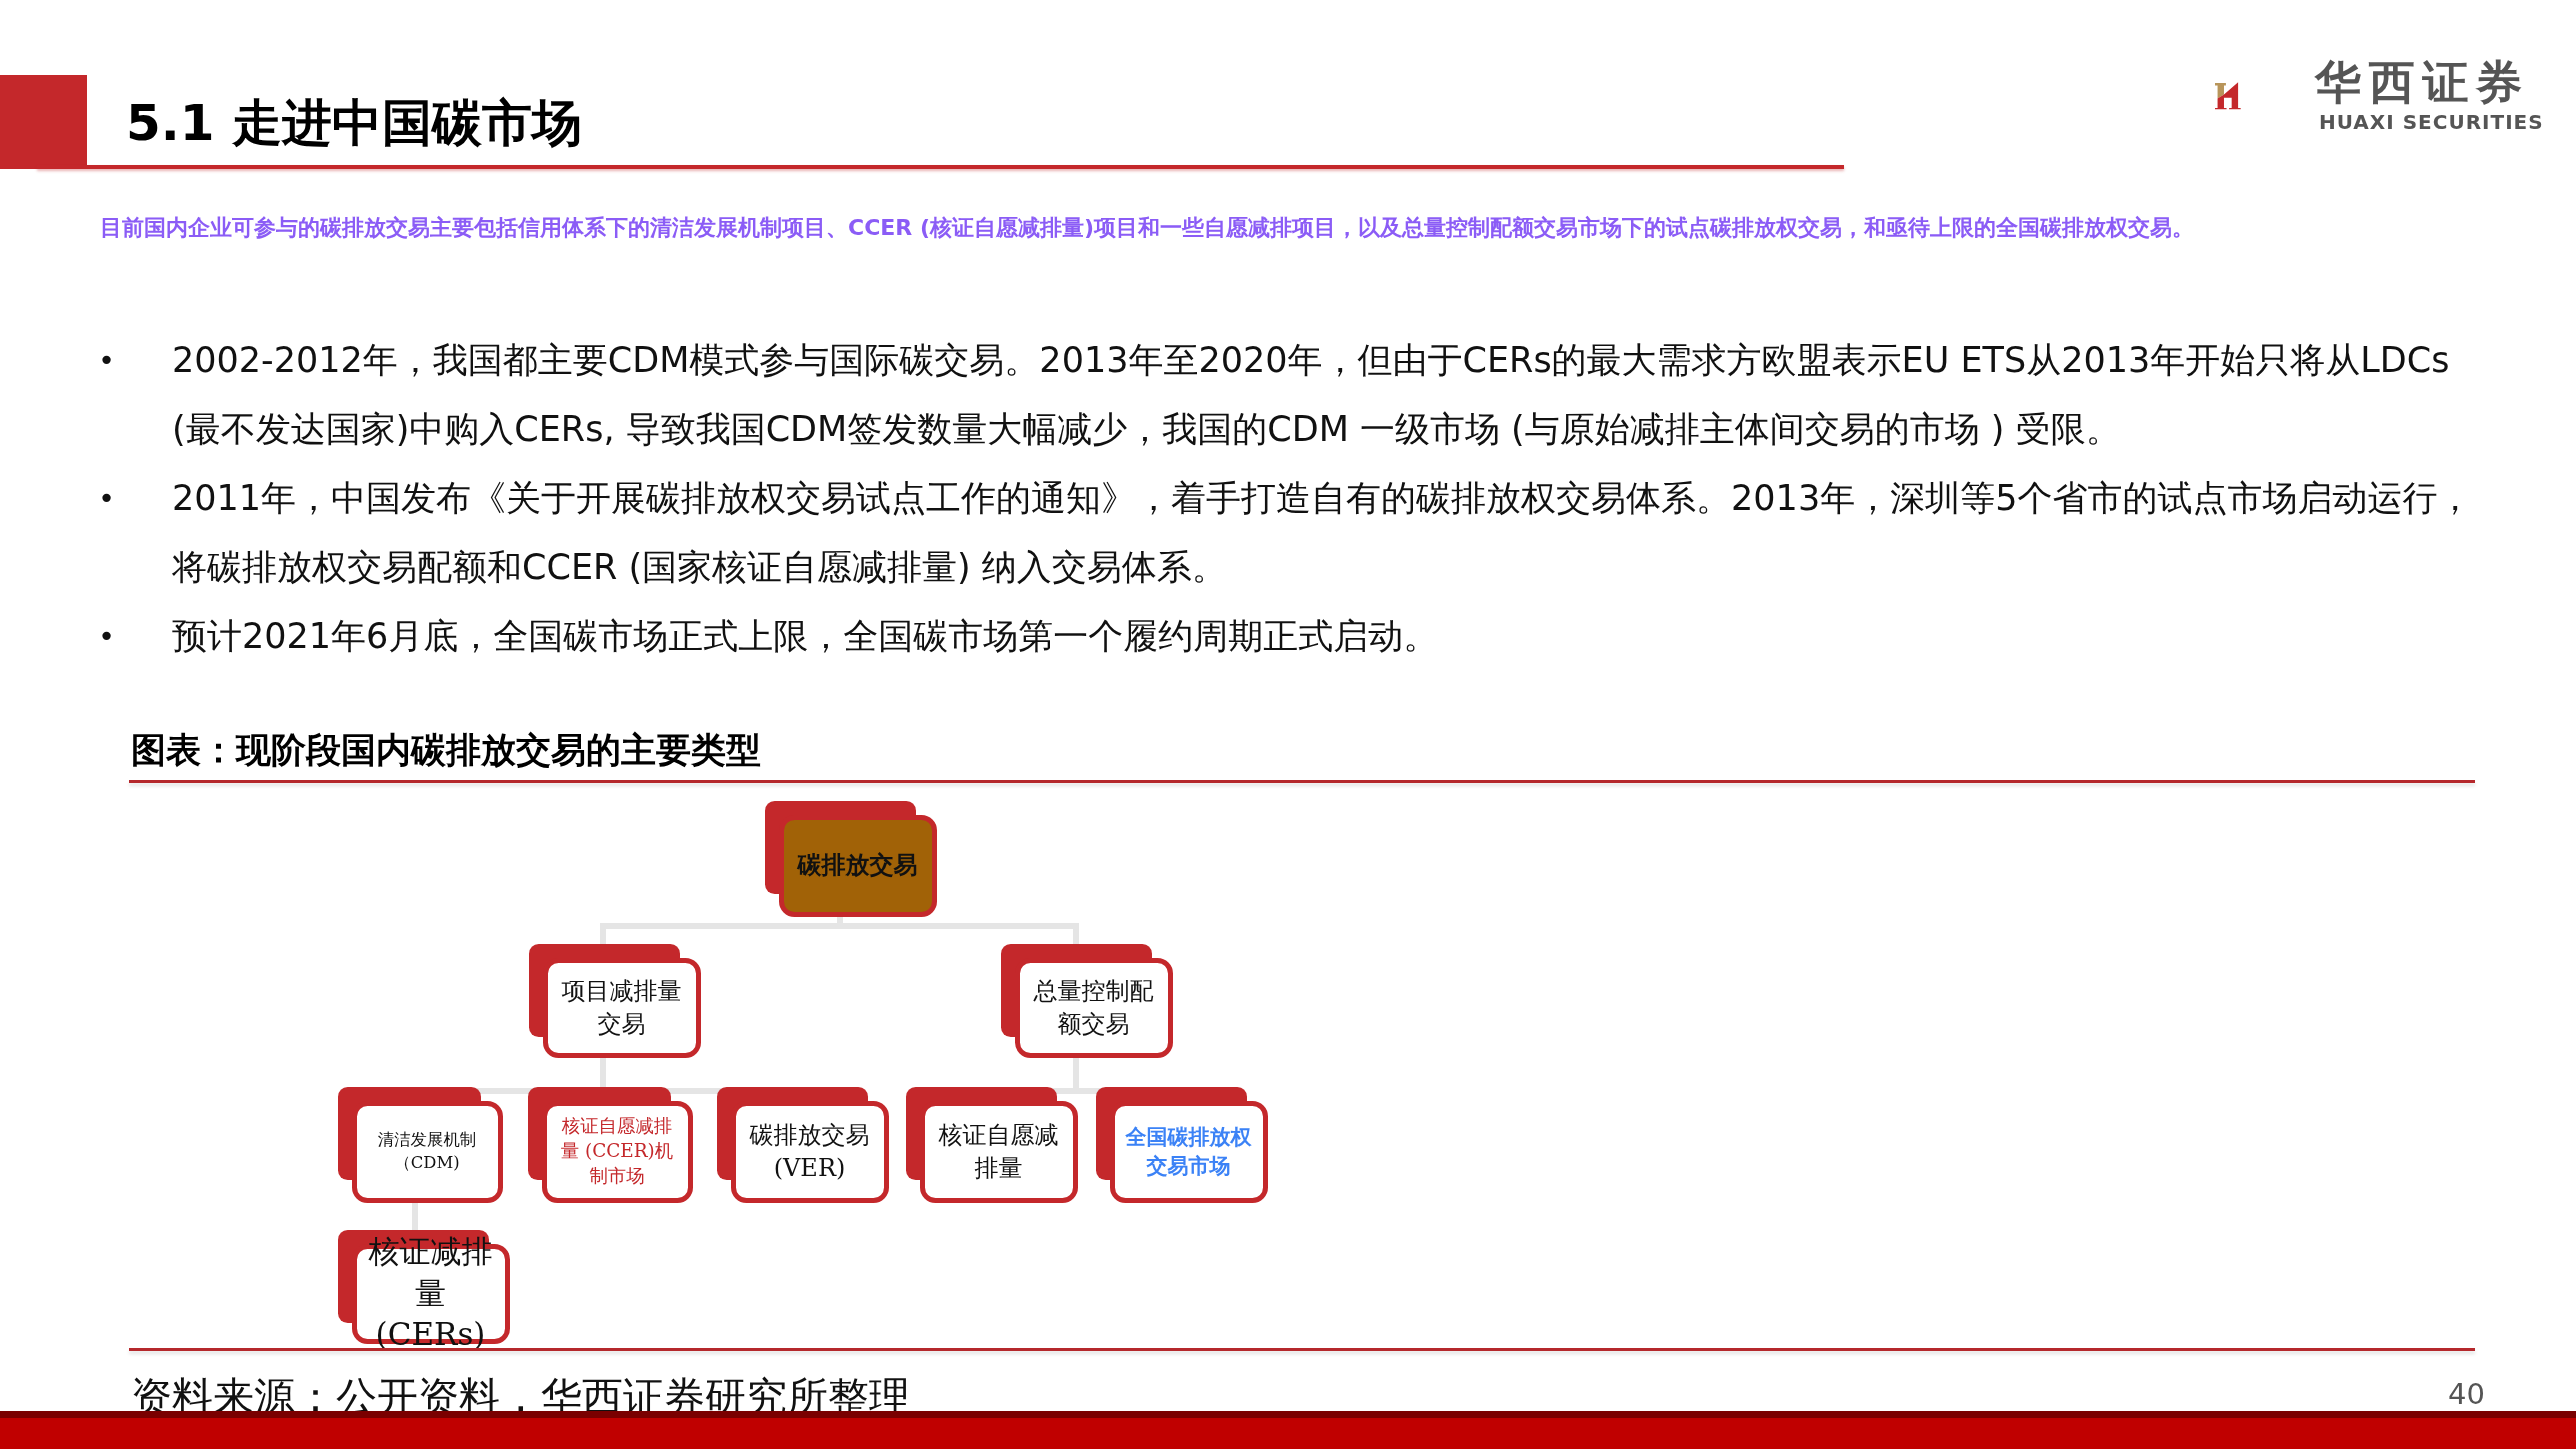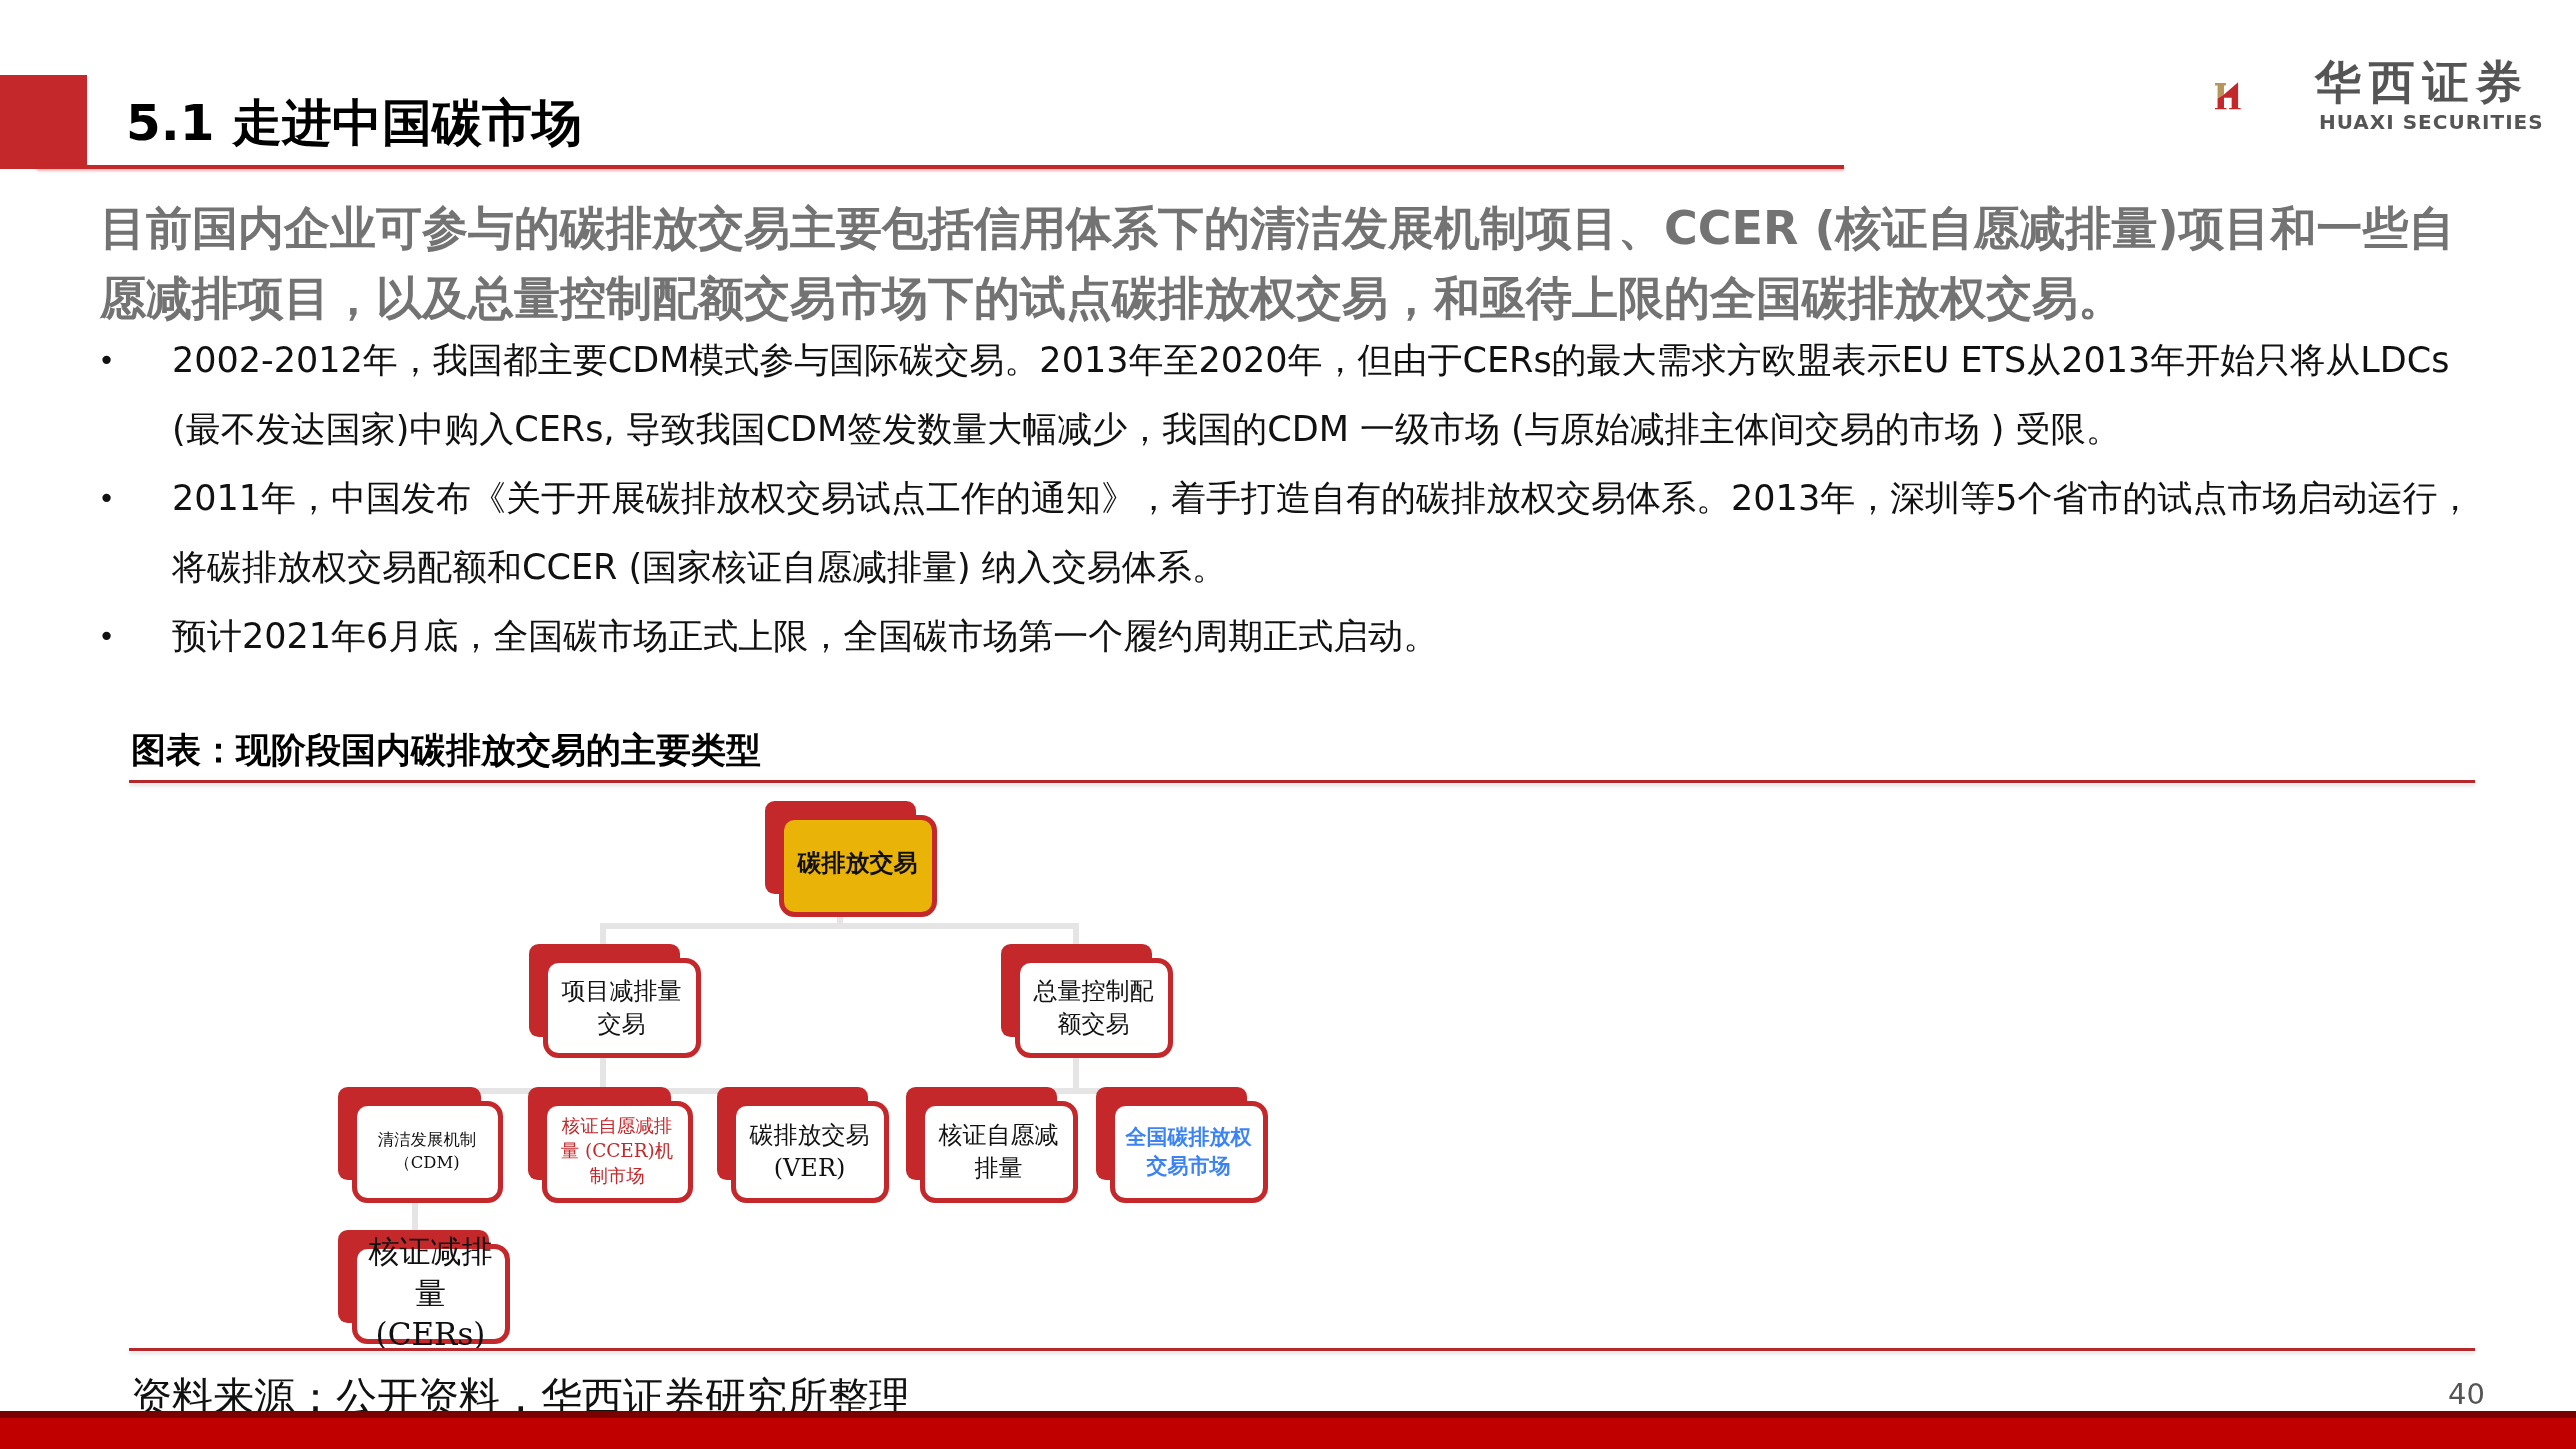--- a/index.html
+++ b/index.html
@@ -11,42 +11,42 @@
   }
   
   .hdr-block { position:absolute; left:0; top:75px; width:87px; height:94px; background:#c4282b; }
   .hdr-title { position:absolute; left:126px; top:89px; font-size:50px; font-weight:bold; color:#000; letter-spacing:0; line-height:68px; }
   .hdr-rule { position:absolute; left:37px; top:165px; width:1807px; height:3.9px; background:#c4282b; box-shadow:0 1.9px 2.9px rgba(196,40,43,0.35); }
   .logo { position:absolute; left:2215px; top:54px; width:232px; height:83px; }
   .logo-cn { position:absolute; left:2315px; top:56px; font-family:"DejaVu Serif", serif; font-size:46px; font-weight:bold; color:#555; letter-spacing:7.7px; line-height:52px; }
   .logo-en { position:absolute; left:2319px; top:110px; font-size:20px; font-weight:bold; color:#555; letter-spacing:1px; }
 
   
-  .lead { position:absolute; left:100px; top:193px; width:2387px; font-size:46px; font-weight:bold; line-height:70px; color:#737373; }
+  .lead { position:absolute; left:100px; top:193px; width:2387px; font-size:22px; font-weight:bold; line-height:70px; color:#8b5cf6; }
 
   
   .bullets { position:absolute; left:97px; top:326px; width:2396px; margin:0; padding:0; list-style:none; }
   .bullets li { position:relative; padding-left:75px; font-size:35px; line-height:69px; color:#111; }
   .bullets li .dot { position:absolute; left:0; top:0; width:19.3px; text-align:center; font-size:29px; }
 
   
   .fig-title { position:absolute; left:131px; top:727px; font-size:35px; font-weight:bold; color:#000; }
   .fig-rule { position:absolute; left:129px; top:780px; width:2346px; height:2.9px; background:#b5282c; box-shadow:0 2.9px 3.9px rgba(0,0,0,0.12); }
 
   
   .diagram { position:absolute; left:0; top:0; width:2576px; height:1449px; pointer-events:none; }
   .node { position:absolute; pointer-events:auto; }
   .node .back { position:absolute; left:0; top:0; background:#c4282b; border-radius:9.7px; }
   .node .front {
     position:absolute; background:#fff; border:5.8px solid #c4282b; border-radius:15.5px;
     display:flex; align-items:center; justify-content:center; text-align:center;
     font-family:"DejaVu Serif", serif; box-sizing:border-box; padding:3.9px 9.7px; line-height:1.35;
     color:#111;
   }
-  .node .front.pink { background:#eab308;font-family:Liberation Mono, monospace; }
+  .node .front.pink { background:#a16207; }
   .conn { position:absolute; background:#e5e5e5; }
 
   
   .src-rule { position:absolute; left:129px; top:1348px; width:2346px; height:2.9px; background:#b5282c; box-shadow:0 2.9px 3.9px rgba(0,0,0,0.12); }
   .source { position:absolute; left:131px; top:1370px; font-size:41px; color:#111; }
   .page-num { position:absolute; left:2448px; top:1377px; font-size:29px; color:#555; }
   .footer-bar-dark { position:absolute; left:0; top:1411px; width:2576px; height:7.7px; background:#7a0000; }
   .footer-bar { position:absolute; left:0; top:1418px; width:2576px; height:31px; background:#c00000; }
 </style>
 </head>

